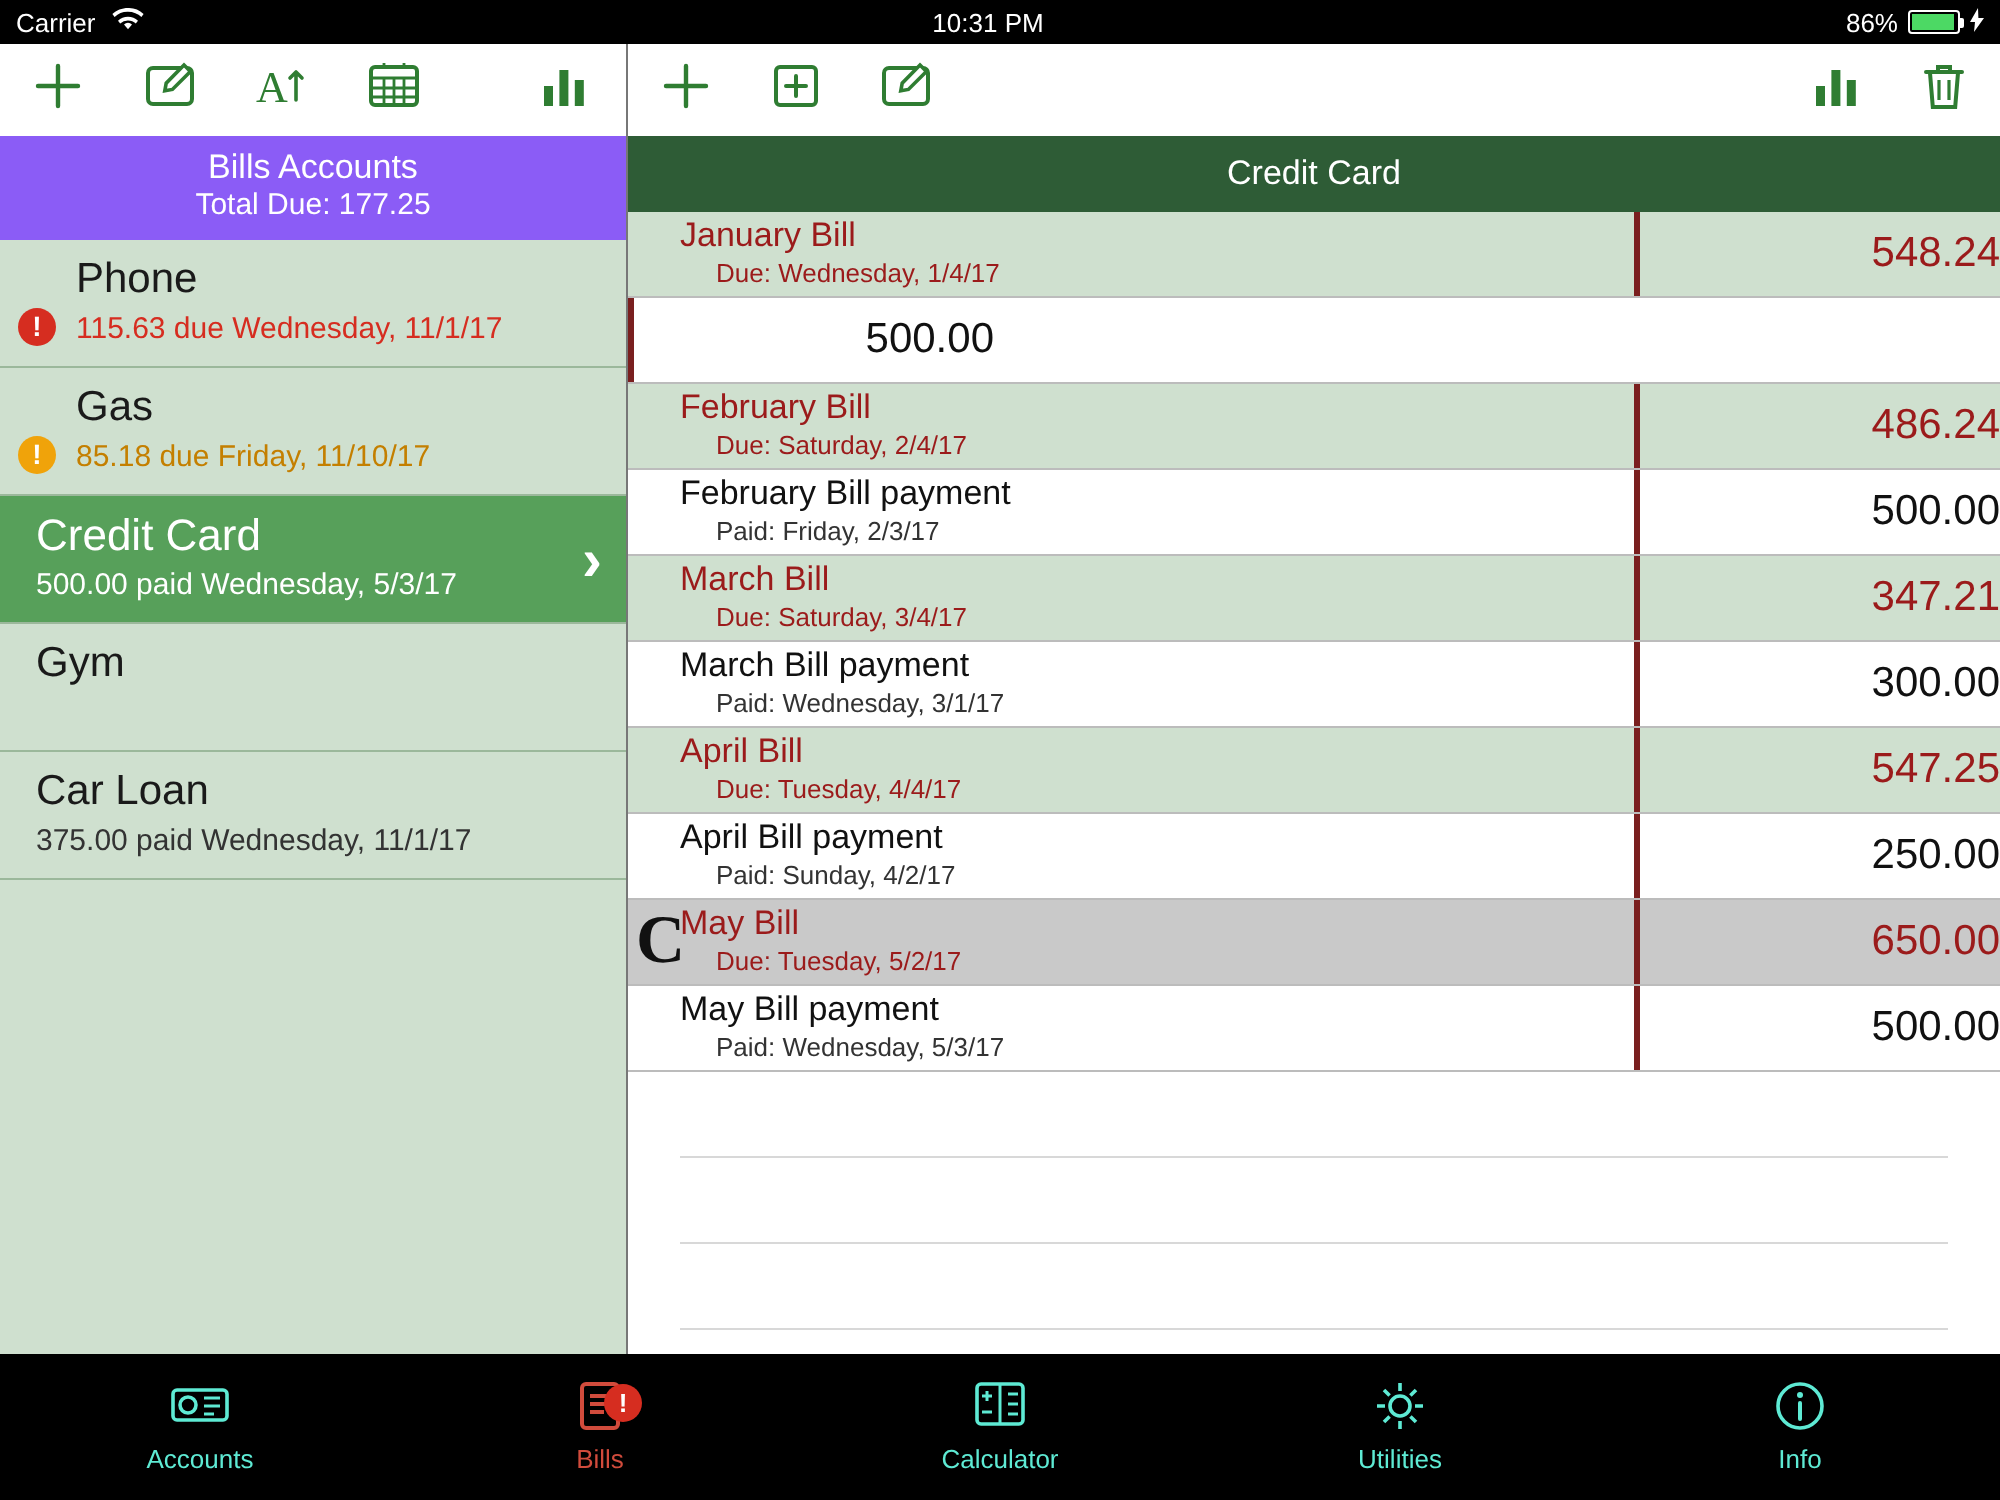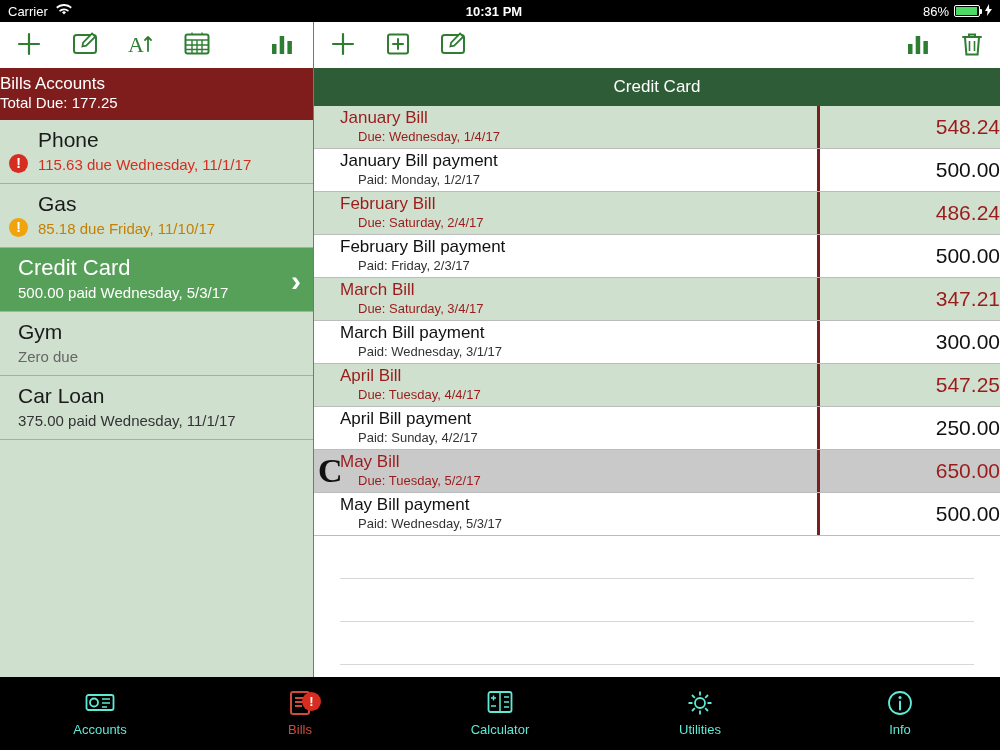--- a/index.html
+++ b/index.html
@@ -11,21 +11,21 @@
   }
   #app { position: relative; width: 1000px; height: 750px; background: #ffffff; }
 
   
   .statusbar {
     height: 22px; background: #000; color: #fff;
     display: flex; align-items: center; font-size: 13px;
     padding: 0 8px; position: relative;
   }
   .sb-left { display: flex; align-items: center; gap: 8px; }
-  .sb-center { position: absolute; left: 0; right: 12px; text-align: center; font-weight: bold; font-size: 13px; }
+  .sb-center { position: absolute; left: 0; right: 12px; text-align: center; font-weight: normal; font-size: 13px; }
   .sb-right { margin-left: auto; display: flex; align-items: center; gap: 5px; position: relative; z-index: 2; }
   .wifi { display: inline-block; }
   .batt {
     width: 26px; height: 12px; border: 1px solid #fff; border-radius: 2px;
     position: relative; display: inline-block;
   }
   .batt:after {
     content: ""; position: absolute; right: -3px; top: 3px; width: 2px; height: 5px;
     background: #fff; border-radius: 0 1px 1px 0;
   }
@@ -39,21 +39,21 @@
   
   .toolbar {
     height: 46px; background: #fff; display: flex; align-items: center;
     padding: 0 16px; gap: 30px;
   }
   .toolbar .spacer { flex: 1; }
   .tb-icon { color: #2f7d32; cursor: default; line-height: 1; }
 
   
   .hdr {
-    background: #7f1d1d; color: #fff; 
+    background: #8b5cf6; color: #fff; text-align: center;
     padding: 5px 0 7px; line-height: 1.25;
   }
   .hdr .t1 { font-size: 17px; }
   .hdr .t2 { font-size: 15px; }
   .hdr-right { background: #2e5c36; color: #fff; text-align: center; font-size: 17px; padding: 9px 0; }
 
   
   .acct-list { flex: 1; background: #cfe0cf; overflow: hidden; }
   .acct {
     position: relative; height: 64px; padding: 6px 10px 0 38px;
@@ -205,21 +205,20 @@
             <div class="name">Gas</div>
             <div class="sub" style="color:#c47f00">85.18 due Friday, 11/10/17</div>
           </div>
           <div class="acct selected nopad">
             <div class="name">Credit Card</div>
             <div class="sub" style="color:#ffffff">500.00 paid Wednesday, 5/3/17</div>
             <span class="chev">›</span>
           </div>
           <div class="acct nopad">
             <div class="name">Gym</div>
-            <div class="sub" style="color:#666666">Zero due</div>
           </div>
           <div class="acct nopad">
             <div class="name">Car Loan</div>
             <div class="sub" style="color:#333333">375.00 paid Wednesday, 11/1/17</div>
           </div>
           <div class="acct-filler" style="height: 260px;"></div>
         </div>
     </div>
 
     <div class="pane-right">
@@ -264,24 +263,20 @@
       <div class="tx-list" id="tx-list">
           <div class="tx alt">
             <div class="left">
               <div class="title c-red">January Bill</div>
               <div class="sub c-sub-red">Due: Wednesday, 1/4/17</div>
             </div>
             <div class="divider"></div>
             <div class="amt c-red">548.24</div>
           </div>
           <div class="tx">
-            <div class="left">
-              <div class="title c-dark">January Bill payment</div>
-              <div class="sub c-sub-dark">Paid: Monday, 1/2/17</div>
-            </div>
             <div class="divider"></div>
             <div class="amt c-dark">500.00</div>
           </div>
           <div class="tx alt">
             <div class="left">
               <div class="title c-red">February Bill</div>
               <div class="sub c-sub-red">Due: Saturday, 2/4/17</div>
             </div>
             <div class="divider"></div>
             <div class="amt c-red">486.24</div>

